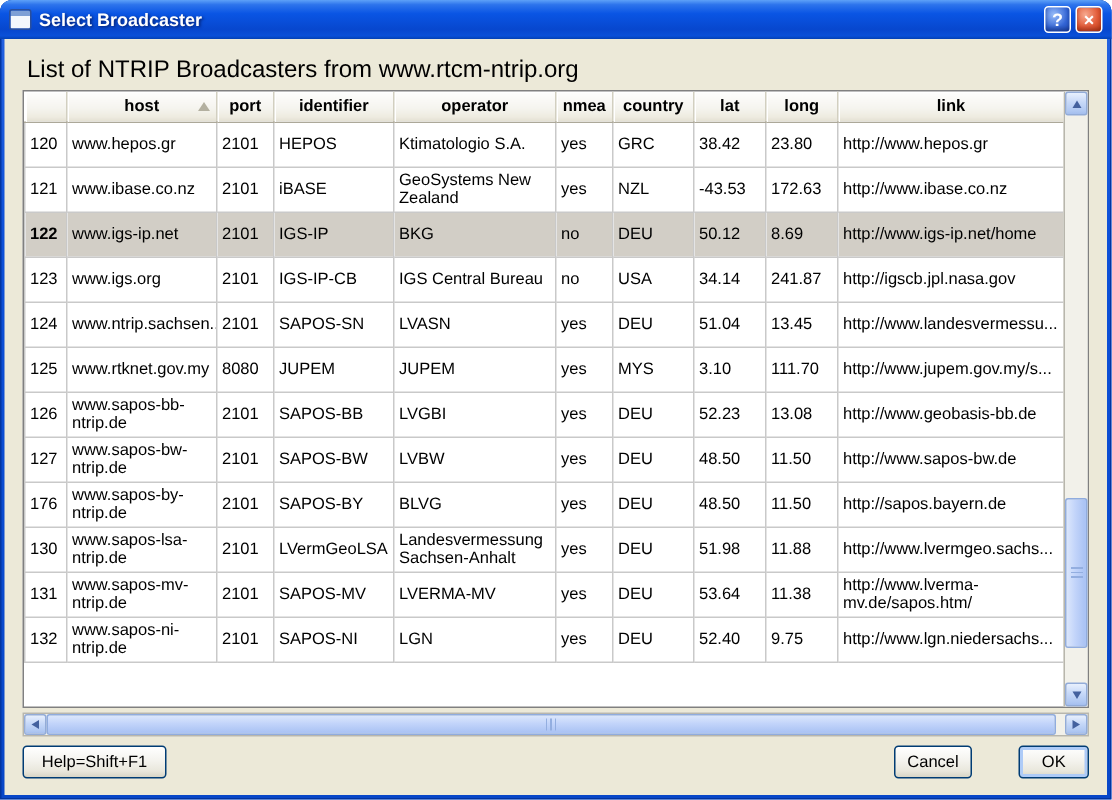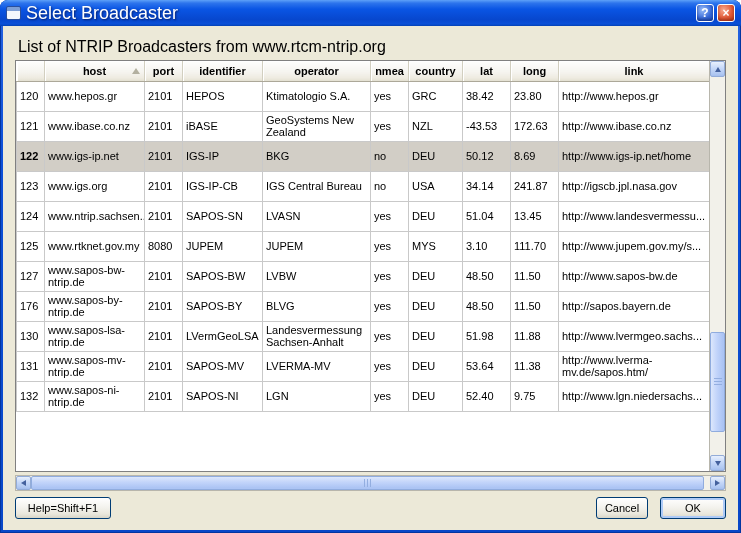--- a/index.html
+++ b/index.html
@@ -20,21 +20,21 @@
     border-radius:8px 8px 0 0;
     background:linear-gradient(180deg,#5EA1F8 0%,#2D74EC 12%,#0A55E4 35%,#0747CE 75%,#0A50D8 92%,#0341B4 100%);
     display:flex; align-items:center; padding:0 6px;
   }
   .app-icon {
     width:15px; height:14px; flex:none;
     background:linear-gradient(180deg,#7E9FD6 0 4px,#F4F7FD 4px);
     border:1px solid #2A4F9C; border-radius:2px;
   }
   .title {
-    flex:1; margin-left:5px; color:#fff; font-weight:normal; font-size:18px;
+    flex:1; margin-left:5px; color:#fff; font-weight:bold; font-size:12px;
     text-shadow:1px 1px 2px rgba(0,0,40,0.6);
     white-space:nowrap; overflow:hidden;
   }
   .tb-btn {
     width:18px; height:18px; margin-left:3px; flex:none;
     border:1px solid #ffffff; border-radius:3px;
     display:flex; align-items:center; justify-content:center;
     color:#fff; font-weight:bold; font-size:12px; line-height:1;
     cursor:pointer;
   }
@@ -114,21 +114,21 @@
   
   .btn {
     position:absolute; top:471px; height:22px; font-size:11px;
     font-family:"Liberation Sans","DejaVu Sans",sans-serif; color:#000;
     border:1px solid #003C74; border-radius:3px;
     background:linear-gradient(180deg,#FFFFFF,#F4F3EE 45%,#E9E7DC 80%,#D8D5C6);
     cursor:pointer;
   }
   .btn-help   { left:12px;  width:96px; }
   .btn-cancel { right:90px; width:52px;text-align:center; }
-  .btn-ok     { right:12px; width:66px; box-shadow:inset 0 0 0 2px #AECBF7; }
+  .btn-ok     { right:12px; width:47px; box-shadow:inset 0 0 0 2px #AECBF7; }
 </style>
 </head>
 <body>
 
 <div class="window">
 
   <div class="titlebar">
     <div class="app-icon"></div>
     <div class="title">Select Broadcaster</div>
     <div class="tb-btn help">
@@ -239,20 +239,32 @@
                 <td>8080</td>
                 <td>JUPEM</td>
                 <td>JUPEM</td>
                 <td>yes</td>
                 <td>MYS</td>
                 <td>3.10</td>
                 <td>111.70</td>
                 <td>http://www.jupem.gov.my/s...</td>
               </tr>
               <tr>
+                <td class="rownum">126</td>
+                <td>www.sapos-bb-ntrip.de</td>
+                <td>2101</td>
+                <td>SAPOS-BB</td>
+                <td>LVGBI</td>
+                <td>yes</td>
+                <td>DEU</td>
+                <td>52.23</td>
+                <td>13.08</td>
+                <td>http://www.geobasis-bb.de</td>
+              </tr>
+              <tr>
                 <td class="rownum">127</td>
                 <td>www.sapos-bw-ntrip.de</td>
                 <td>2101</td>
                 <td>SAPOS-BW</td>
                 <td>LVBW</td>
                 <td>yes</td>
                 <td>DEU</td>
                 <td>48.50</td>
                 <td>11.50</td>
                 <td>http://www.sapos-bw.de</td>

